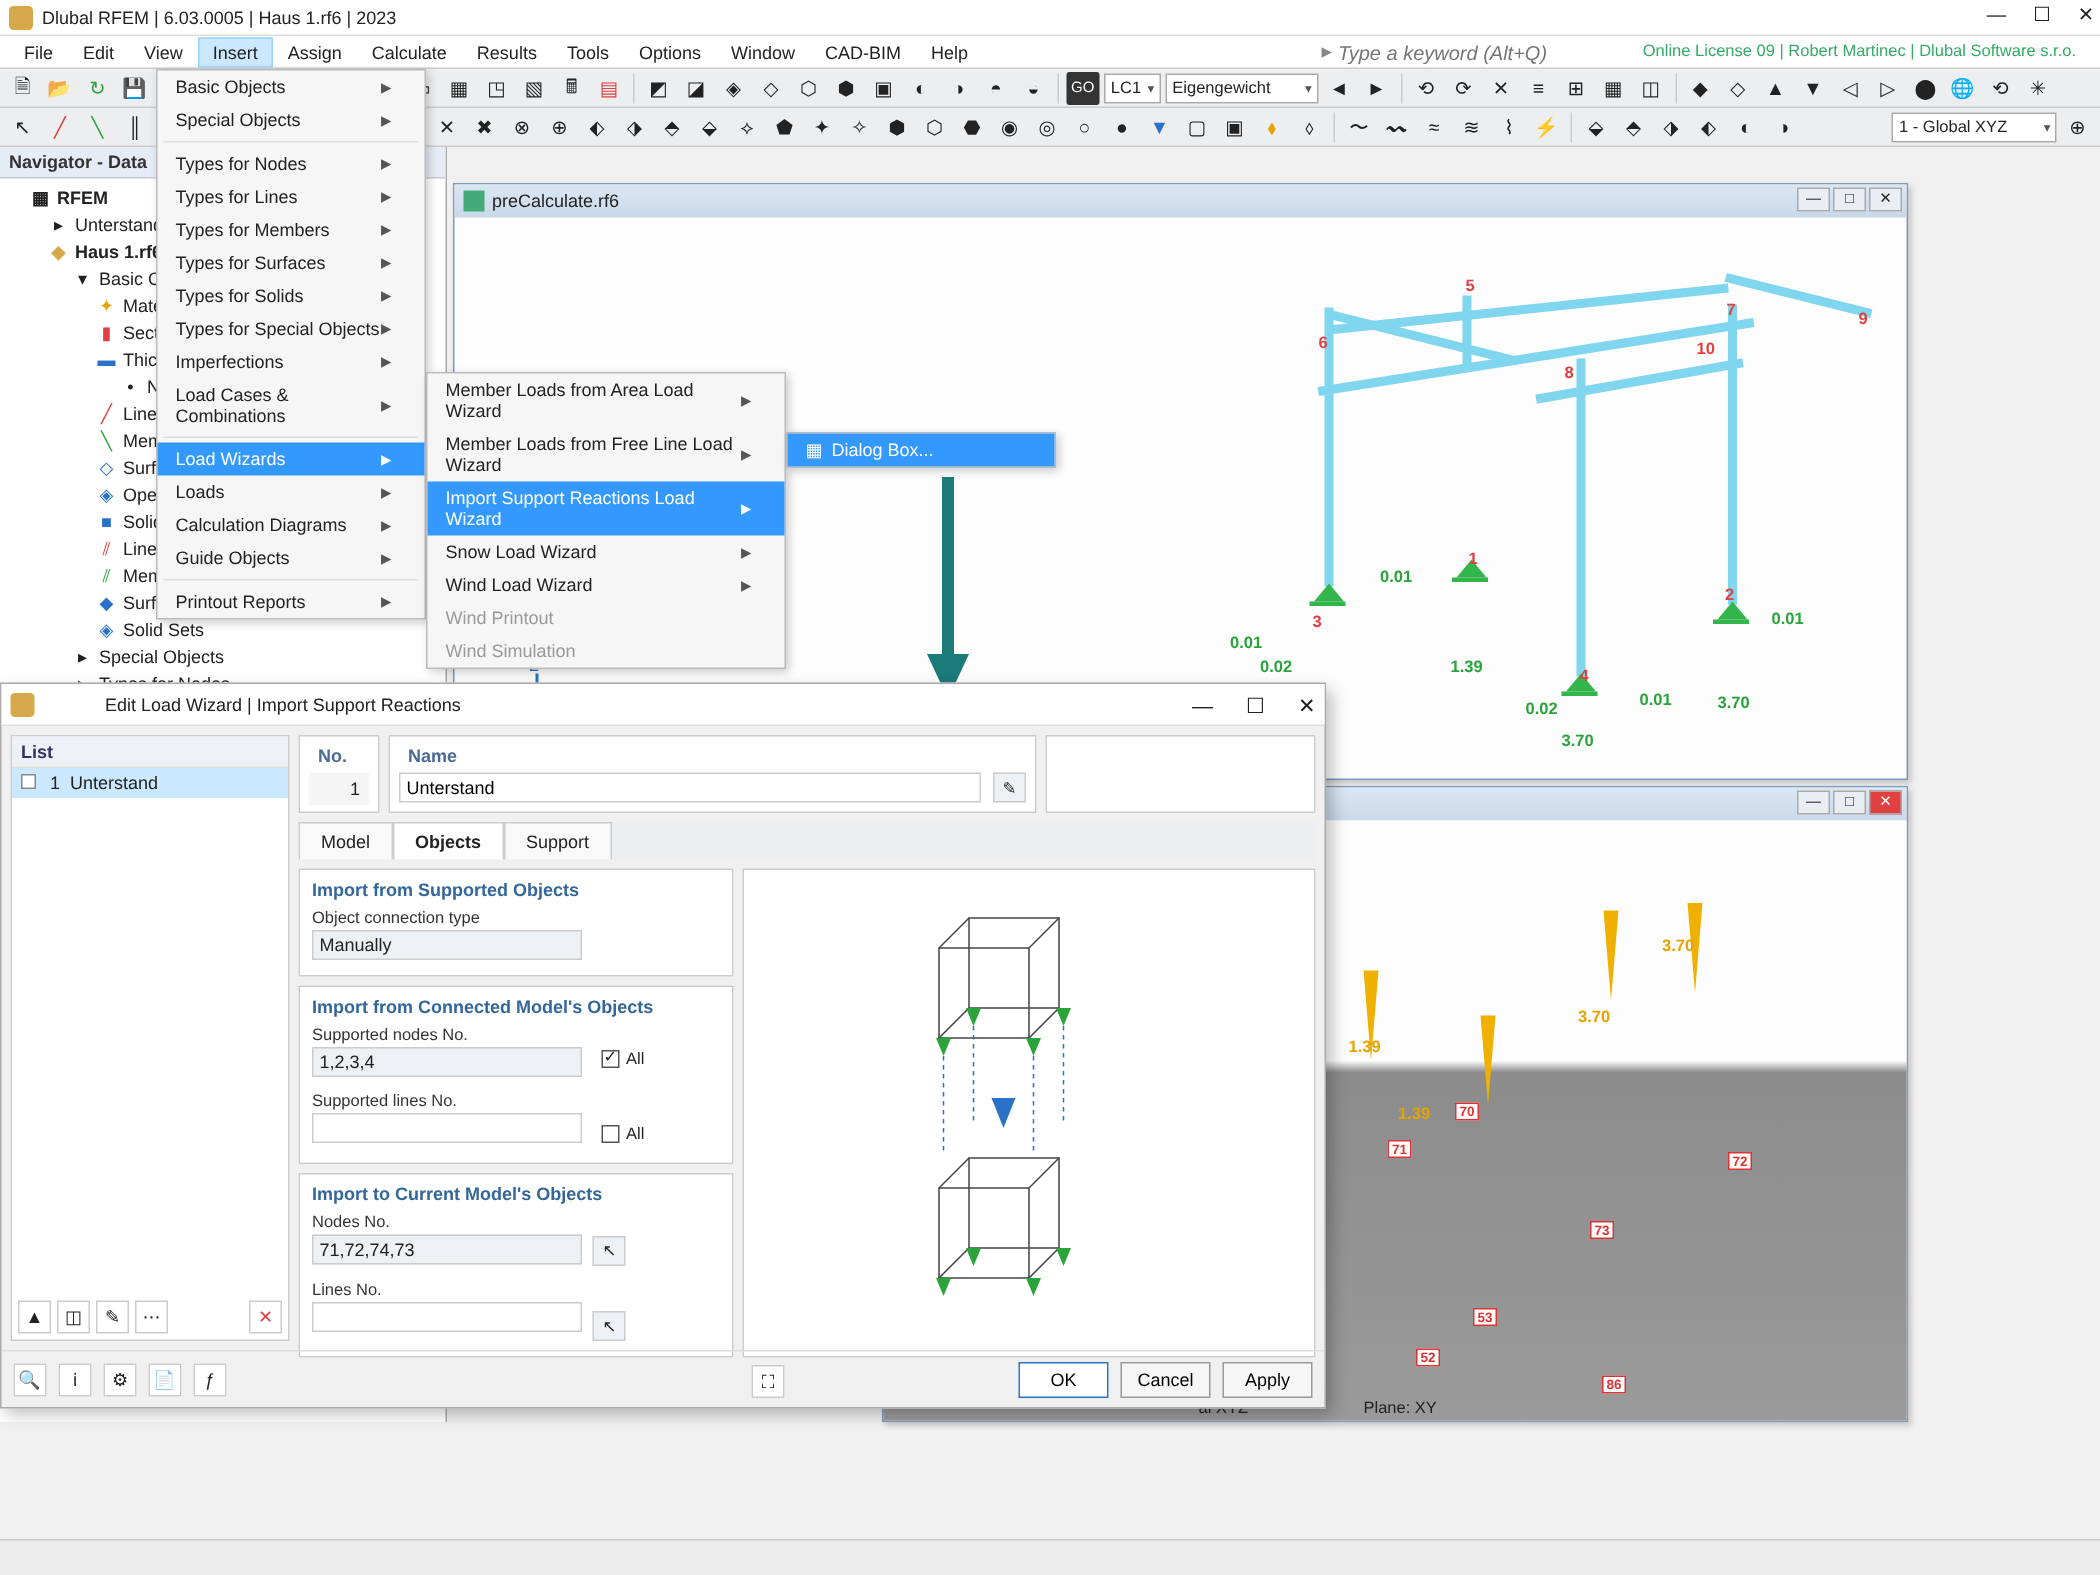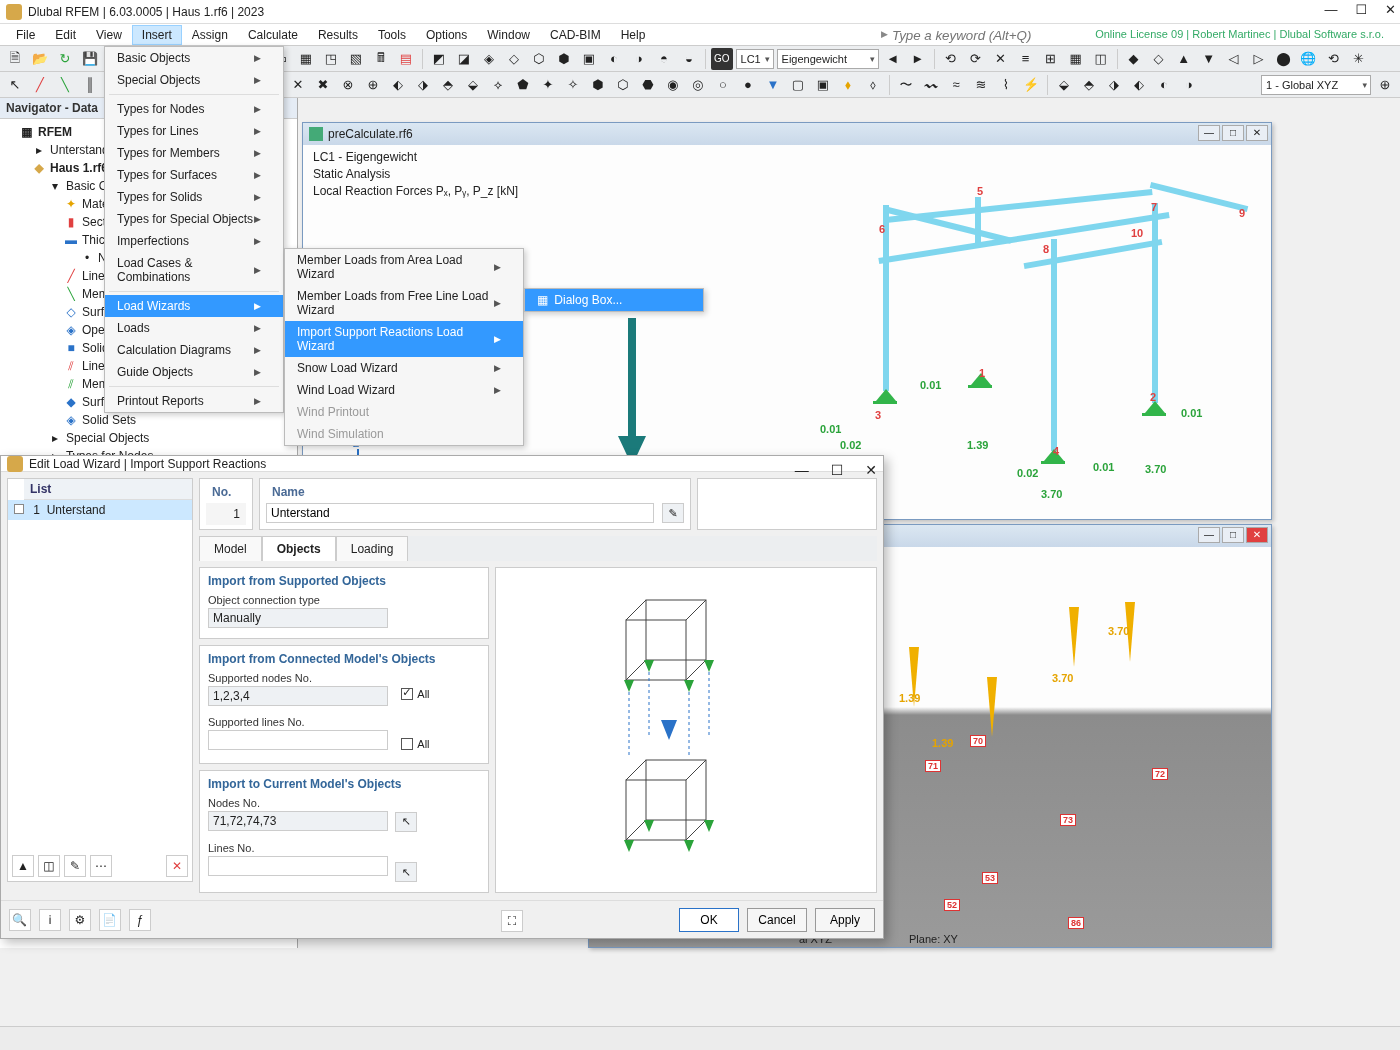--- a/index.html
+++ b/index.html
@@ -116,30 +116,30 @@
   .dialog {
     position: absolute;
     top: 455px; left: 0;
     width: 884px; height: 484px;
     background: #f0f0f0;
     border: 1px solid #aaa;
     box-shadow: 4px 4px 10px rgba(0,0,0,.25);
     z-index: 200;
   }
   .dialog .dtitle {
-    height: 16px; padding-left: 6px; display: flex; align-items: center;
-    background: #fff; border-bottom: 1px solid #ddd; position: relative;
+    height: 28px; padding-left: 6px; display: flex; align-items: center;
+    background: #fff; border-bottom: 1px solid #ddd; position: relative; gap: 41px;
   }
   .dialog .dbtns { position: absolute; right: 6px; top: 6px; display: flex; gap: 22px; font-size: 14px;}
   .dialog .dbody { display: flex; height: calc(100% - 28px - 38px); padding: 6px; gap: 6px; }
   .dlist {
     width: 186px; background: #fff; border: 1px solid #ccc;
     display: flex; flex-direction: column;
   }
-  .dlist .dlhead { background: #eef2f6; padding: 3px 6px; color: #336; font-weight: bold; border-bottom: 1px solid #ddd; margin-left: 16px;}
+  .dlist .dlhead { background: #eef2f6; padding: 3px 6px; color: #336; font-weight: bold; border-bottom: 1px solid #ddd;}
   .dlist .dlrow { padding: 3px 6px; background: #cce8ff;}
   .dform { flex: 1; display: flex; flex-direction: column; gap: 6px; }
   .formrow { display: flex; gap: 6px; }
   .fbox { background: #fff; border: 1px solid #ccc; padding: 4px 6px; }
   .fhead { color: #4a6a95; font-weight: bold; padding: 2px 6px 4px; }
   .tabs { display: flex; background: #eceef0; }
   .tabs .tab { padding: 5px 14px; border: 1px solid #ccc; border-bottom: none; background: #f9f9f9; font-size: 12px;}
   .tabs .tab.active { background: #fff; font-weight: bold; }
   .section {
     background: #fff; border: 1px solid #ccc; padding: 6px 8px 10px;
@@ -433,25 +433,20 @@
       <span class="vicon"></span>
       pre
       <span>Calculate.rf6</span>
       <div class="vbtns">
         <span class="vb">—</span>
         <span class="vb">□</span>
         <span class="vb">✕</span>
       </div>
     </div>
     <div class="vcontent">
-      <div class="vinfo">
-        <div>LC1 - Eigengewicht</div>
-        <div>Static Analysis</div>
-        <div>Local Reaction Forces Pₓ, Pᵧ, P_z [kN]</div>
-      </div>
 
       <div class="beam" style="top:58px;left:582px;width:268px;height:6px;transform:rotate(-6deg)"></div>
       <div class="beam" style="top:90px;left:574px;width:294px;height:6px;transform:rotate(-9deg)"></div>
       <div class="beam" style="top:52px;left:672px;width:6px;height:48px"></div>
       <div class="beam" style="top:60px;left:580px;width:6px;height:186px"></div>
       <div class="beam" style="top:94px;left:748px;width:6px;height:212px"></div>
       <div class="beam" style="top:58px;left:849px;width:6px;height:200px"></div>
       <div class="beam" style="top:77px;left:580px;width:130px;height:6px;transform:rotate(14deg)"></div>
       <div class="beam" style="top:49px;left:846px;width:100px;height:6px;transform:rotate(14deg)"></div>
       <div class="beam" style="top:106px;left:720px;width:140px;height:6px;transform:rotate(-10deg)"></div>
@@ -679,21 +674,21 @@
           <div style="display:flex;gap:4px">
             <input style="flex: 1 1 0%; height: 20px; border: 1px solid rgb(204, 204, 204); padding: 0px 4px; font-size: 12px;" value="Unterstand">
             <span class="btnpick">✎</span>
           </div>
         </div>
         <div class="fbox" style="width:180px"></div>
       </div>
       <div class="tabs">
         <div class="tab">Model</div>
         <div class="tab active">Objects</div>
-        <div class="tab">Loading</div>
+        <div class="tab">Support</div>
       </div>
       <div style="display:flex;gap:6px;flex:1">
         <div style="width:290px;display:flex;flex-direction:column;gap:6px">
           <div class="section">
             <div class="shead">Import from Supported Objects</div>
             <div class="slabel">Object connection type</div>
             <div class="sinput">Manually</div>
           </div>
           <div class="section">
             <div class="shead">Import from Connected Model's Objects</div>

